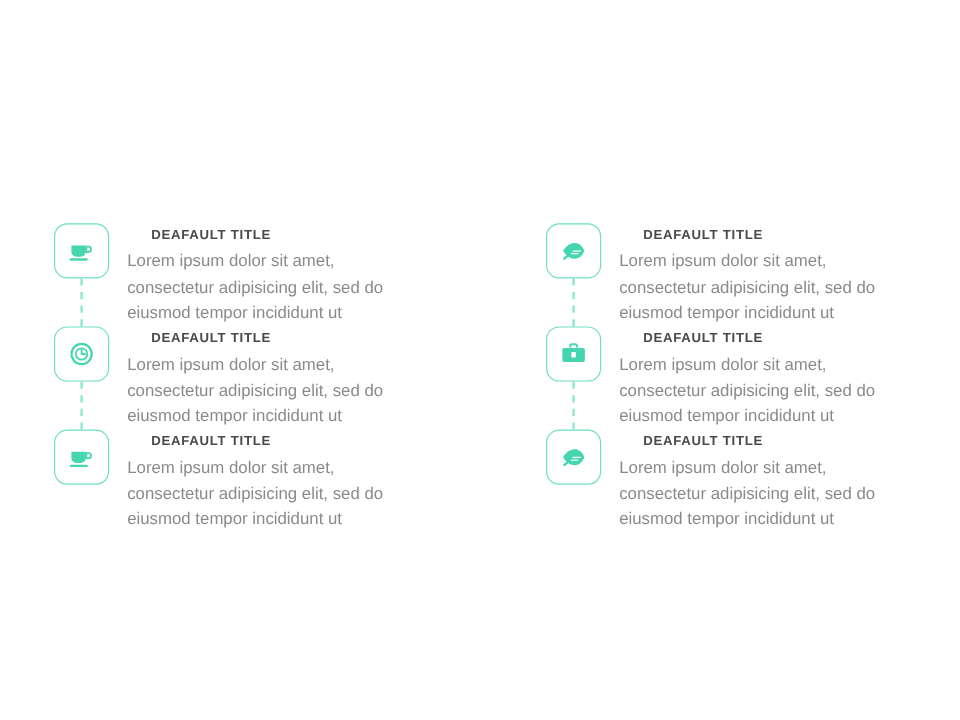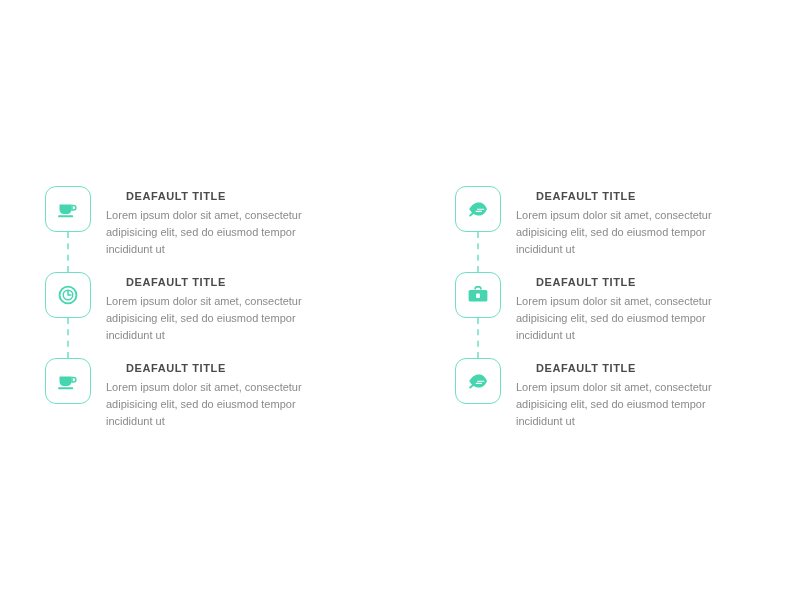--- a/index.html
+++ b/index.html
@@ -72,21 +72,21 @@
     font-weight: bold;
     color: #4A4A4A;
     letter-spacing: 0.6px;
     margin: 0 0 5px 0;
     line-height: 1.1;
     white-space: nowrap;
     padding-left: 20px;
   }
 
   .item-desc {
-    font-size: 11px;
+    font-size: 14px;
     color: #8A8A8A;
     line-height: 1.55;
     margin: 0;
     width: 238px;
   }
 </style>
 </head>
 <body>
 
 <div id="infographic">

